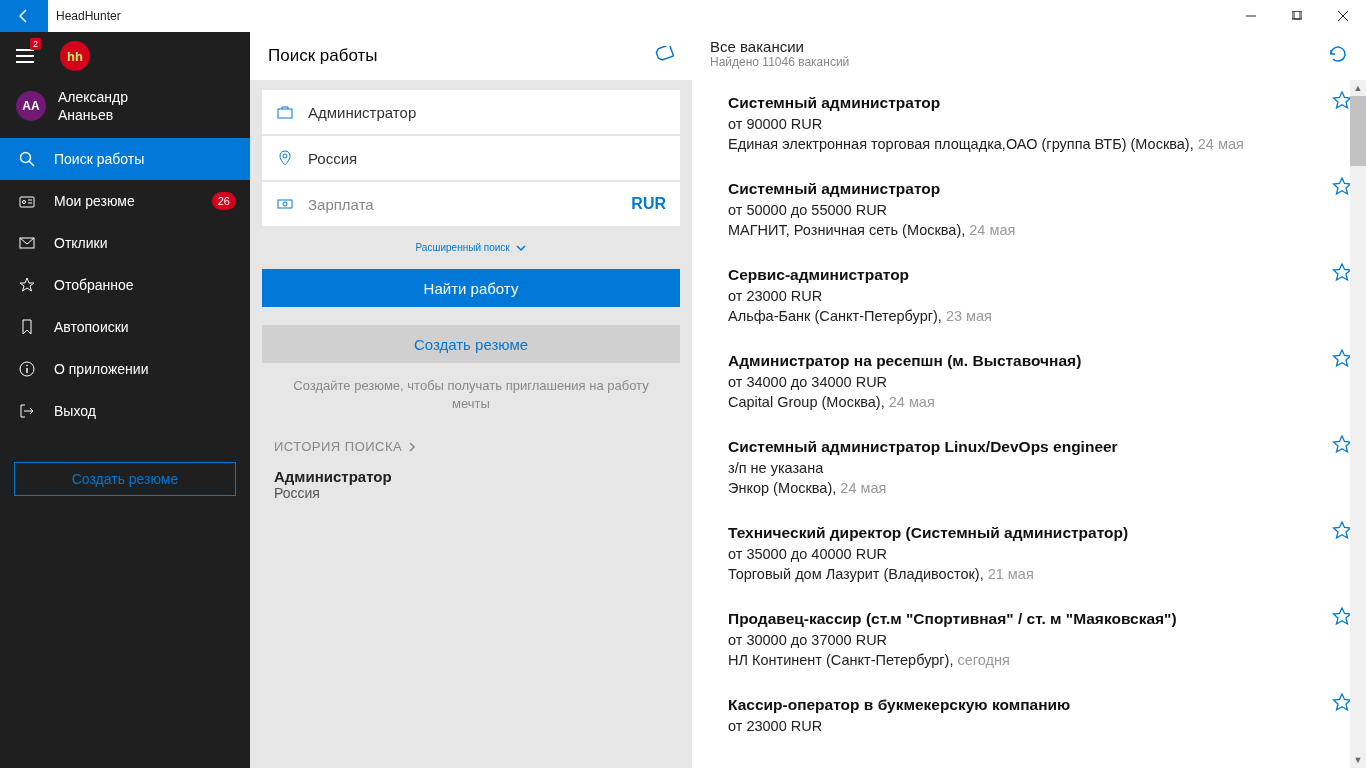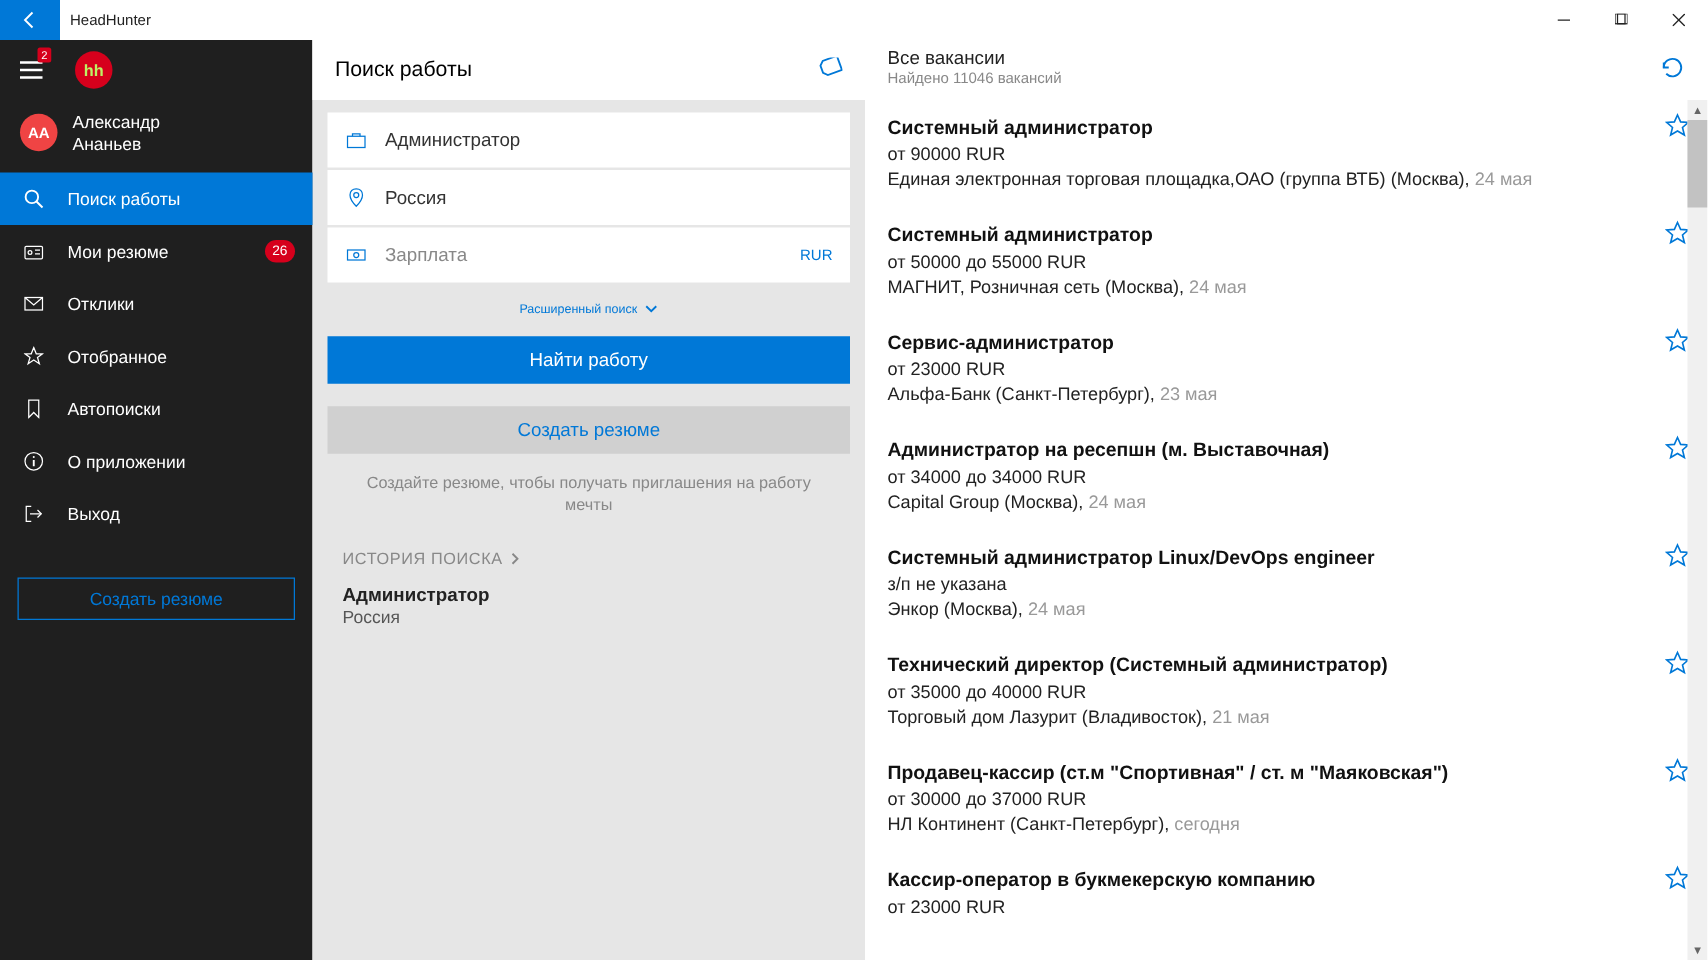--- a/index.html
+++ b/index.html
@@ -10,52 +10,52 @@
 .winctl { margin-left:auto; display:flex; }
 .winctl div { width:46px; height:32px; display:flex; align-items:center; justify-content:center; color:#222; font-size:12px; }
 .app { display:flex; height:736px; }
 .sidebar { width:250px; background:#1f1f1f; color:#fff; display:flex; flex-direction:column; }
 .side-top { height:48px; display:flex; align-items:center; padding:0 16px; gap:26px; position:relative; }
 .hamburger { width:18px; display:flex; flex-direction:column; gap:4px; }
 .hamburger span { height:2px; background:#fff; }
 .hh-logo { width:30px; height:30px; border-radius:50%; background:#d6001c; display:flex; align-items:center; justify-content:center; font-size:13px; font-weight:bold; color:#bef264; }
 .red-badge-top { position:absolute; left:30px; top:6px; background:#d6001c; color:#fff; font-size:9px; padding:0 3px; border-radius:2px; line-height:12px; }
 .user-row { display:flex; align-items:center; padding:8px 16px; gap:12px; }
-.avatar { width:30px; height:30px; border-radius:50%; background:#ef4444; display:flex; align-items:center; justify-content:center; font-size:12px; font-weight:600; }
+.avatar { width:30px; height:30px; border-radius:50%; background:#701a75; display:flex; align-items:center; justify-content:center; font-size:12px; font-weight:600; }
 .user-name { font-size:14px; line-height:18px; }
 .nav { margin-top:6px; }
 .nav-item { height:42px; display:flex; align-items:center; padding:0 18px; gap:18px; font-size:14px; position:relative; cursor:pointer; }
 .nav-item.active { background:#0078d7; }
 .nav-icon { width:18px; display:flex; align-items:center; justify-content:center; }
 .nav-badge { position:absolute; right:14px; background:#d6001c; color:#fff; font-size:11px; padding:0 6px; border-radius:9px; line-height:18px;text-align:right; }
 .create-btn-side { margin:30px 14px 0; border:1px solid #0078d7; color:#0078d7; height:34px; display:flex; align-items:center; justify-content:center; font-size:14px; cursor:pointer; }
 .mid { width:442px; background:#e6e6e6; display:flex; flex-direction:column; }
 .mid-head { height:48px; background:#fff; display:flex; align-items:center; padding:0 18px; font-size:17px; }
 .clear-icon { margin-left:auto; color:#0078d7; }
 .search-form { padding:10px 12px 18px; }
 .input-row { background:#fff; height:44px; display:flex; align-items:center; padding:0 14px; gap:14px; margin-bottom:2px; }
 .input-icon { width:18px; color:#0078d7; display:flex; align-items:center; justify-content:center; }
 .input-row input { border:none; outline:none; flex:1; font-size:15px; color:#333; background:transparent; }
 .input-row input::placeholder { color:#888; }
-.currency { color:#0078d7; font-size:12px; font-weight:400; }
+.currency { color:#0078d7; font-size:16px; font-weight:700; }
 .adv-search { text-align:center; color:#0078d7; font-size:10px; padding:14px 0 16px; cursor:pointer; }
 .find-btn { background:#0078d7; color:#fff; height:38px; display:flex; align-items:center; justify-content:center; font-size:15px; cursor:pointer; margin-bottom:18px; }
 .create-resume-btn { background:#d0d0d0; color:#0078d7; height:38px; display:flex; align-items:center; justify-content:center; font-size:15px; cursor:pointer; }
 .hint { text-align:center; color:#888; font-size:13px; padding:14px 20px 26px; line-height:18px; }
 .history-head { padding:0 12px 10px; color:#888; font-size:13px; letter-spacing:0.5px; display:flex; align-items:center; gap:6px; cursor:pointer; }
 .hist-item { padding:4px 12px; }
 .hist-title { font-size:15px; color:#222; font-weight:600; }
 .hist-sub { font-size:14px; color:#555; }
 .results { flex:1; background:#fff; display:flex; flex-direction:column; position:relative; }
 .res-head { height:48px; padding:6px 18px 0; border-bottom:0; display:flex; align-items:flex-start; }
 .res-title { font-size:15px; color:#222; }
 .res-sub { font-size:12px; color:#888; }
 .refresh { margin-left:auto; color:#0078d7; padding-top:6px; }
 .vac-list { flex:1; overflow-y:auto; }
-.vac { padding:14px 40px 14px 18px; position:relative; }
+.vac { padding:14px 40px 14px 36px; position:relative; }
 .vac + .vac { border-top:0; }
 .vac-title { font-size:15.5px; font-weight:700; color:#111; margin-bottom:4px; }
 .vac-salary { font-size:14.5px; color:#222; margin-bottom:4px; }
 .vac-company { font-size:14.5px; color:#222; }
 .vac-date { color:#999; }
 .star { position:absolute; right:14px; top:10px; color:#0078d7; cursor:pointer; }
 .scrollbar { position:absolute; right:0; top:48px; width:16px; background:#f0f0f0; bottom:0; }
 .scrollbar-thumb { position:absolute; top:0; width:16px; height:70px; background:#c2c2c2; }
 .scrollbar-arrow { position:absolute; width:16px; height:16px; display:flex; align-items:center; justify-content:center; color:#666; font-size:9px; }
 svg { display:block; }

